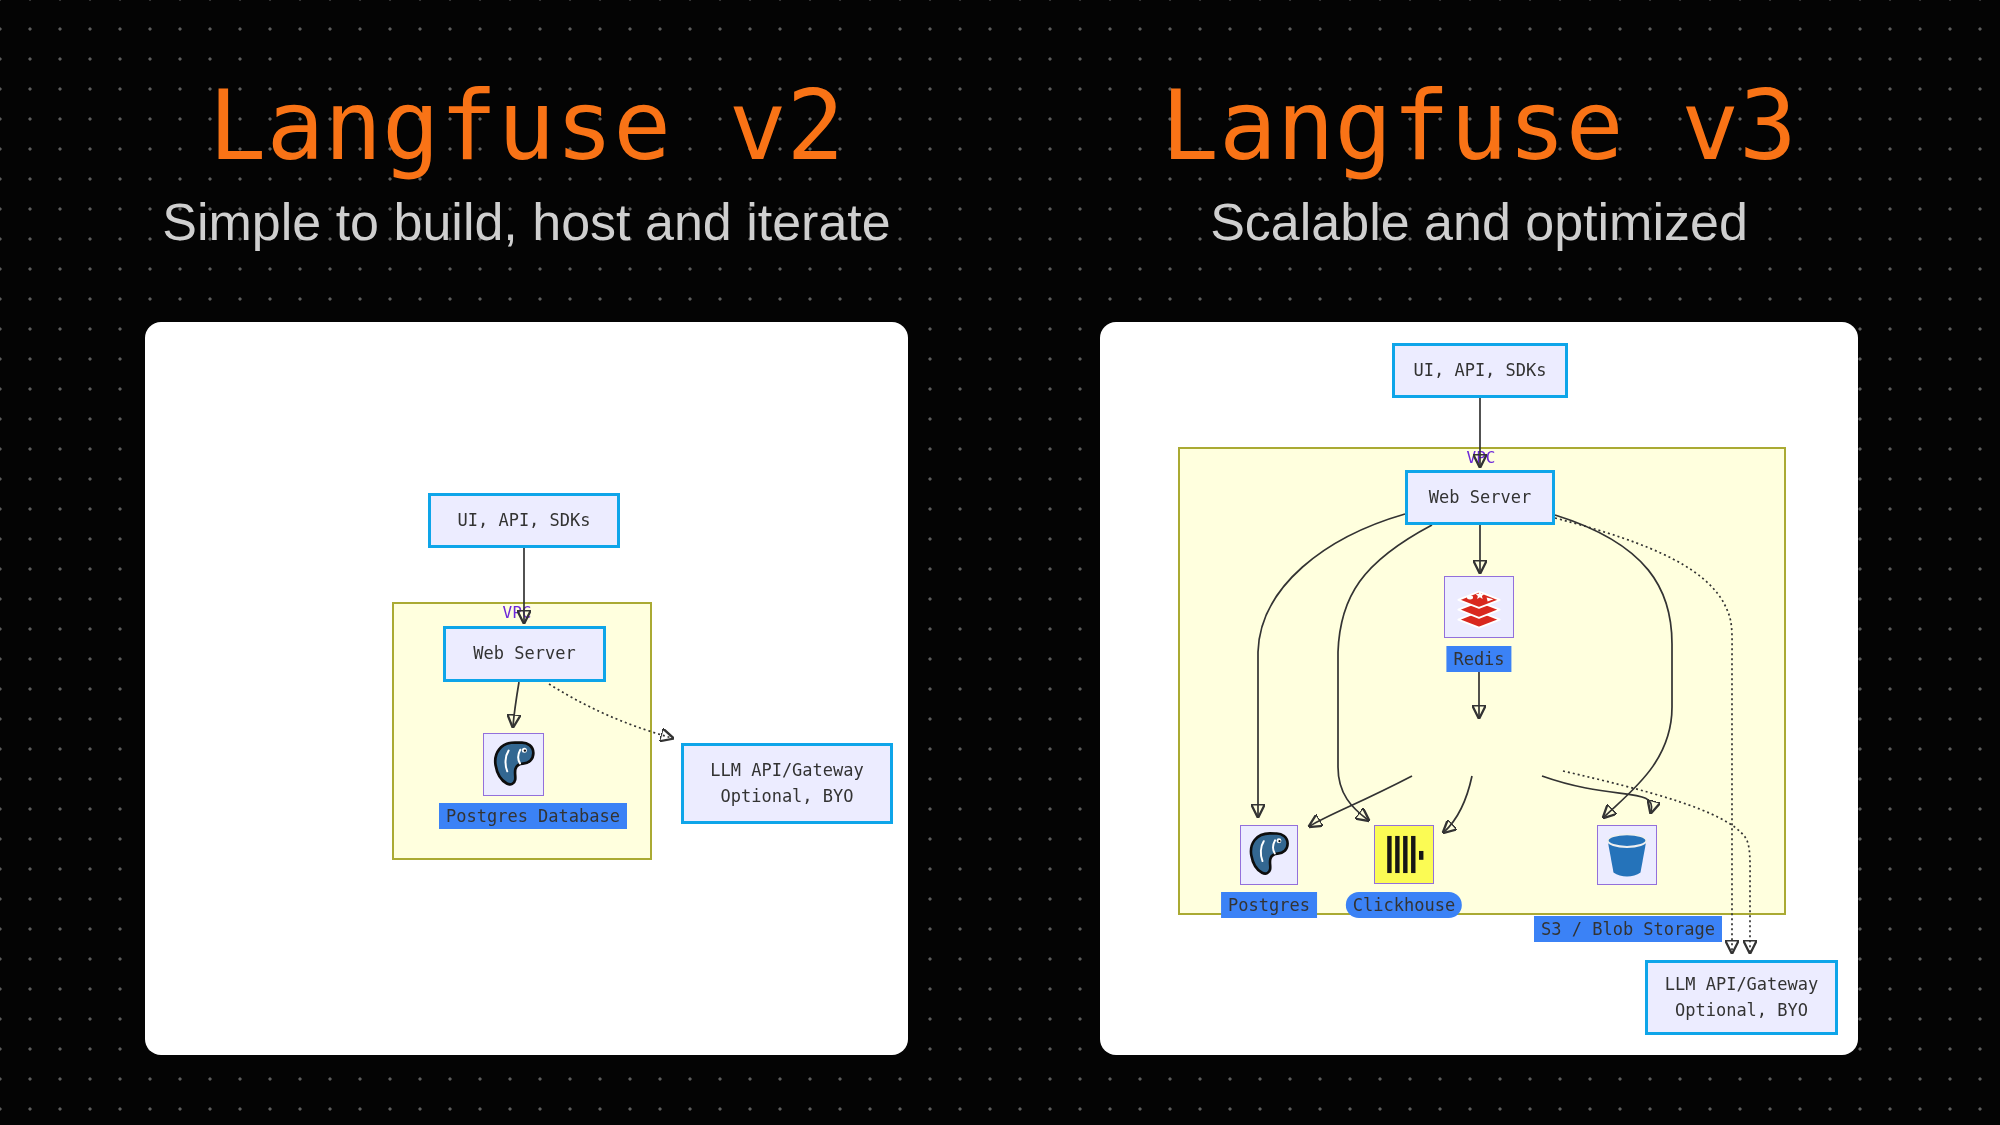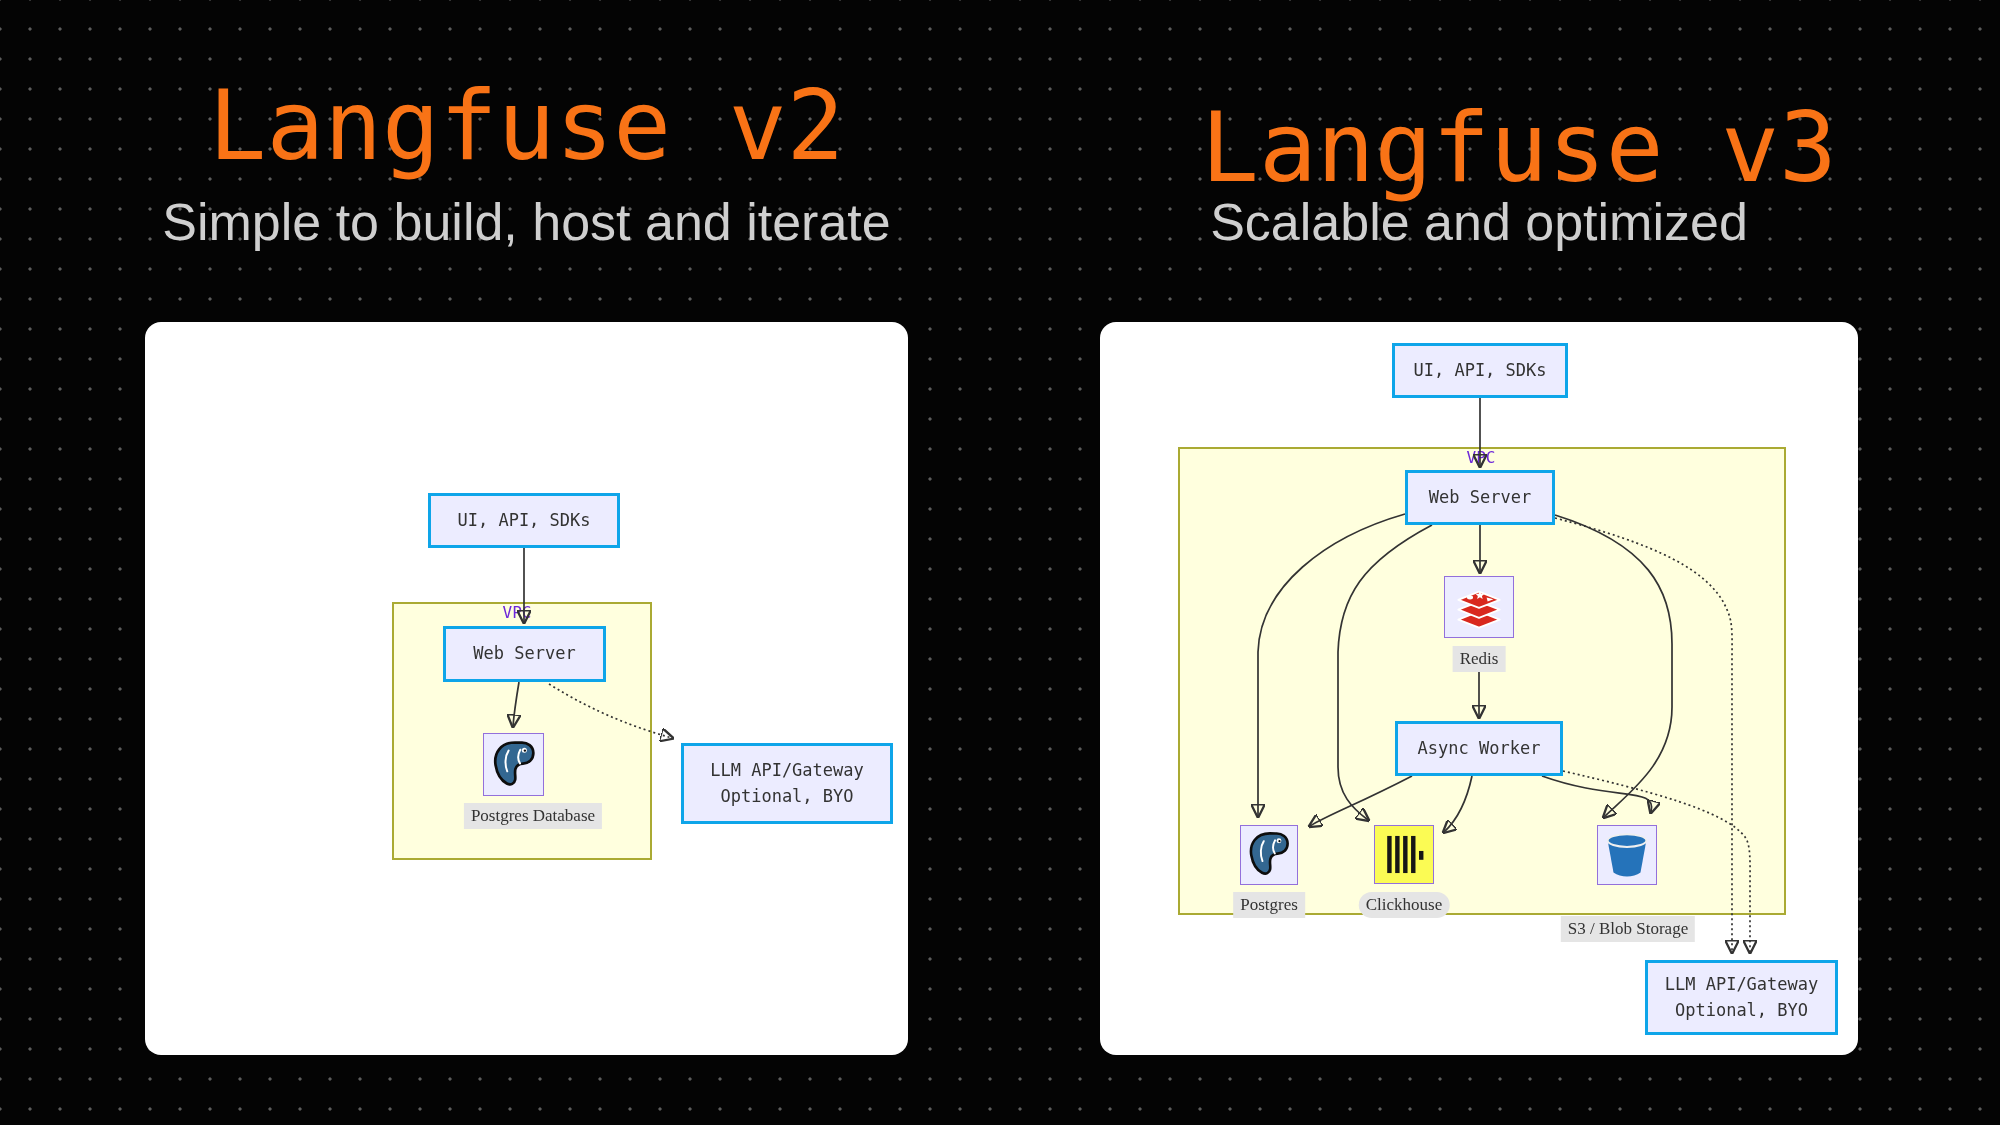--- a/index.html
+++ b/index.html
@@ -40,23 +40,23 @@
     display:flex;flex-direction:column;align-items:center;justify-content:center;
     text-align:center;white-space:nowrap;
   }
   .tile{
     position:absolute;box-sizing:border-box;
     background:#ECECFF;border:1px solid #9370DB;
     display:flex;align-items:center;justify-content:center;
   }
   .tile-yellow{background:#FBFB54;}
   .chip{
-    position:absolute;background:#e5e5e5;color:#333333;
+    position:absolute;background:#3b82f6;color:#333333;
     font-size:17px;line-height:24px;padding:1px 7px;
-    transform:translateX(-50%);white-space:nowrap;font-family:Liberation Serif, serif;
+    transform:translateX(-50%);white-space:nowrap;
   }
   svg.edges{position:absolute;left:0;top:0;width:100%;height:100%;pointer-events:none;}
   svg.edges path{fill:none;stroke:#333333;stroke-width:1.7px;}
   svg.edges path.dotted{stroke-dasharray:2 3;}
 </style>
 </head>
 <body>
 
 <div class="title" style="left:145px;width:763px;">Langfuse v2</div>
 <div class="subtitle" style="left:145px;width:763px;">Simple to build, host and iterate</div>
@@ -95,21 +95,21 @@
     </svg>
   </div>
   <div class="chip" style="left:388px;top:481px;">Postgres Database</div>
 
   <div class="node" style="left:536px;top:421px;width:212px;height:81px;">
     <span>LLM API/Gateway</span>
     <span>Optional, BYO</span>
   </div>
 </div>
 
-<div class="title" style="left:1140px;width:758px;margin-top:22px;">Langfuse v3</div>
+<div class="title" style="left:1100px;width:758px;">Langfuse v3</div>
 <div class="subtitle" style="left:1100px;width:758px;">Scalable and optimized</div>
 
 <div class="panel panel-right">
 
   <div class="cluster" style="left:78px;top:125px;width:608px;height:468px;"></div>
   <div class="cluster-label" style="left:381px;top:128px;">VPC</div>
 
   <svg class="edges" viewBox="0 0 758 733">
     <defs>
       <marker id="rah" viewBox="0 0 10 10" refX="8.5" refY="5" markerWidth="8" markerHeight="8" orient="auto">
@@ -142,23 +142,20 @@
       <path d="M7 44 L30 35 L53 44 L30 53 Z" fill="#D9281E" stroke="#ffffff" stroke-width="2" stroke-linejoin="round"></path>
       <path d="M7 33 L30 24 L53 33 L30 42 Z" fill="#D9281E" stroke="#ffffff" stroke-width="2" stroke-linejoin="round"></path>
       <path d="M7 22 L30 13 L53 22 L30 31 Z" fill="#D9281E" stroke="#ffffff" stroke-width="2" stroke-linejoin="round"></path>
       <polygon points="31,12.2 32.4,15.2 35.7,15.5 33.3,17.7 34,21 31,19.3 28,21 28.7,17.7 26.3,15.5 29.6,15.2" fill="#ffffff"></polygon>
       <ellipse cx="20" cy="19.5" rx="3.4" ry="2.2" fill="#ffffff"></ellipse>
       <polygon points="38.5,19.5 46,21.3 39.6,23.8" fill="#ffffff"></polygon>
     </svg>
   </div>
   <div class="chip" style="left:379px;top:324px;">Redis</div>
 
-  <div class="node" style="left:295px;top:399px;width:168px;height:55px;">
-    <span>Async Worker</span>
-  </div>
 
   <div class="tile" style="left:140px;top:503px;width:58px;height:60px;">
     <svg width="52" height="52" viewBox="0 0 60 60">
       <path d="M31 5 C15 5 7.5 17 9.5 30 C11 39 15.5 47 22 50.5 C26.5 52.8 30.5 50.8 31.3 46.5 C32 42.6 30.4 38.6 31.6 34.4 C32.7 30.6 35.8 28.6 40 28.4 C46.5 28.1 51.5 23.8 51.5 16.8 C51.5 9.3 45 4.6 37.5 5.2 Z" fill="#336791" stroke="#0d0d0d" stroke-width="3" stroke-linejoin="round"></path>
       <path d="M37 13 C34 18.5 34 24 36.7 28.2" stroke="#ffffff" stroke-width="2.2" fill="none" stroke-linecap="round"></path>
       <path d="M24 14 C20 20 19.5 30 22.5 37" stroke="#ffffff" stroke-width="2.2" fill="none" stroke-linecap="round"></path>
       <circle cx="41.5" cy="13.5" r="2.8" fill="#ffffff"></circle>
         <circle cx="42.1" cy="14" r="1.3" fill="#0d0d0d"></circle>
     </svg>
   </div>

